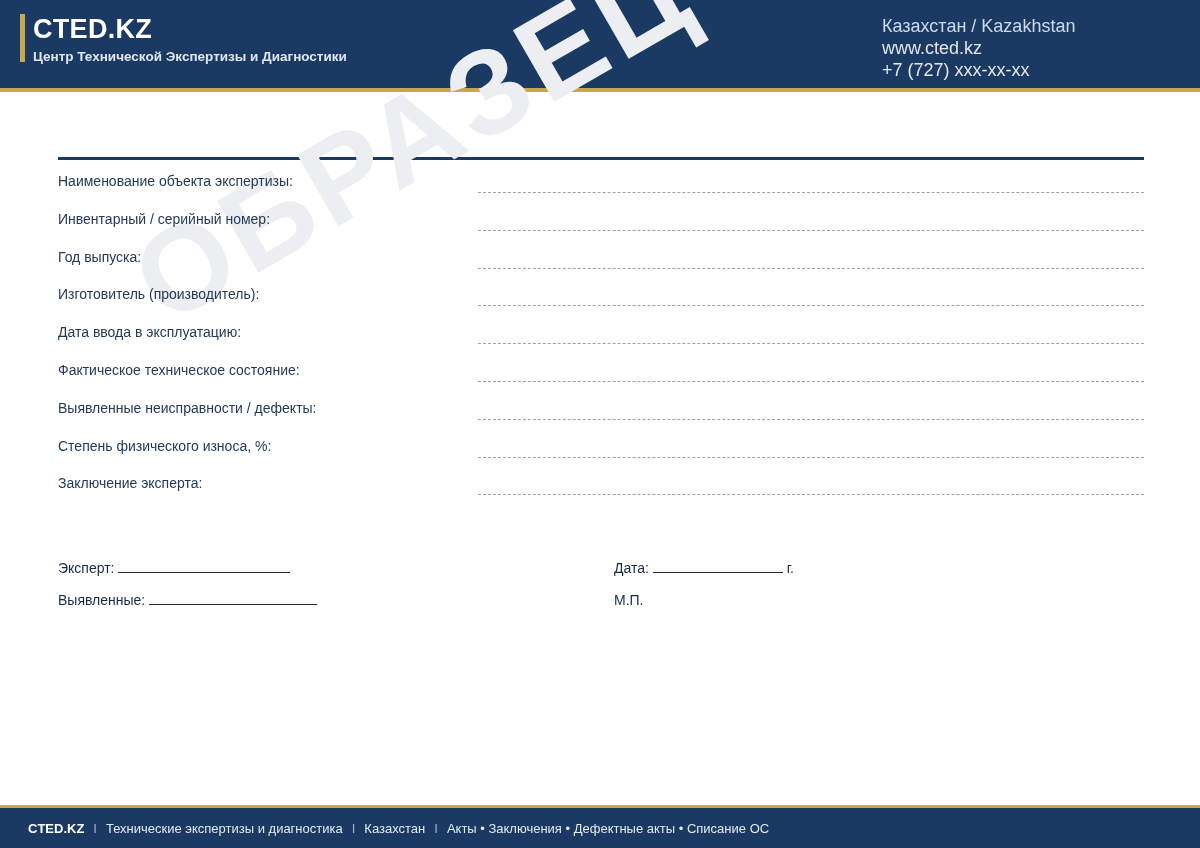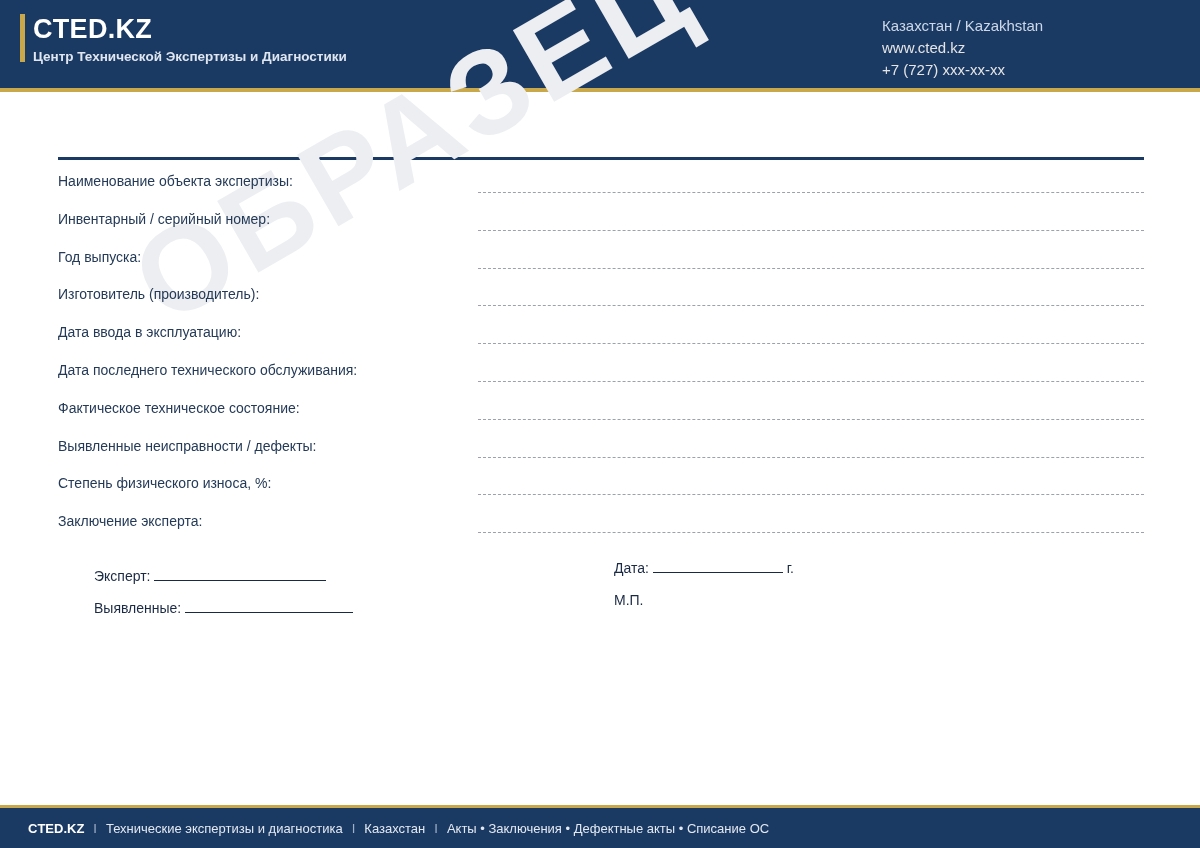--- a/index.html
+++ b/index.html
@@ -67,21 +67,21 @@
     font-weight: bold;
   }
   .contact {
     position: absolute;
     right: 58px;
     top: 15px;
     text-align: left;
     width: 260px;
   }
   .contact div {
-    font-size: 15px;
+    font-size: 18px;
     line-height: 22px;
   }
   .contact .c-country { color: #cdd8e8; }
   .contact .c-site { color: #e5e5e5; }
   .contact .c-phone { color: #e5e5e5; }
 
   
   .doc-title {
     position: absolute;
     top: 114px;
@@ -158,23 +158,22 @@
     font-size: 14px;
     color: #1b2a44;
   }
   .sig-row {
     position: relative;
     height: 32px;
   }
   .sig-left {
     position: absolute;
     left: 0;
-    top: 8px;
+    top: 0;
     white-space: nowrap;
-    margin-left: 36px;
   }
   .sig-right {
     position: absolute;
     left: 521px;
     top: 0;
     white-space: nowrap;
     margin-left: 35px;
   }
   .sig-underline {
     display: inline-block;
@@ -249,24 +248,20 @@
     <div class="field-row">
       <div class="field-label">Год выпуска:</div>
       <div class="field-line"></div>
     </div>
     <div class="field-row">
       <div class="field-label">Изготовитель (производитель):</div>
       <div class="field-line"></div>
     </div>
     <div class="field-row">
       <div class="field-label">Дата ввода в эксплуатацию:</div>
-      <div class="field-line"></div>
-    </div>
-    <div class="field-row">
-      <div class="field-label">Дата последнего технического обслуживания:</div>
       <div class="field-line"></div>
     </div>
     <div class="field-row">
       <div class="field-label">Фактическое техническое состояние:</div>
       <div class="field-line"></div>
     </div>
     <div class="field-row">
       <div class="field-label">Выявленные неисправности / дефекты:</div>
       <div class="field-line"></div>
     </div>

